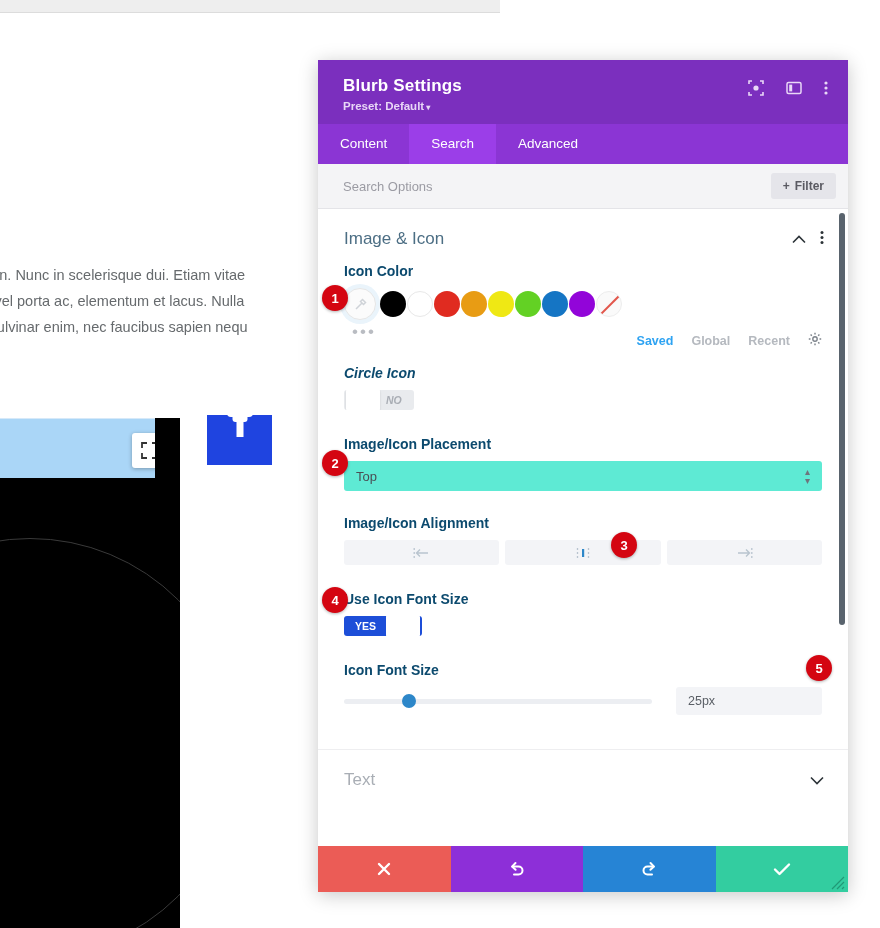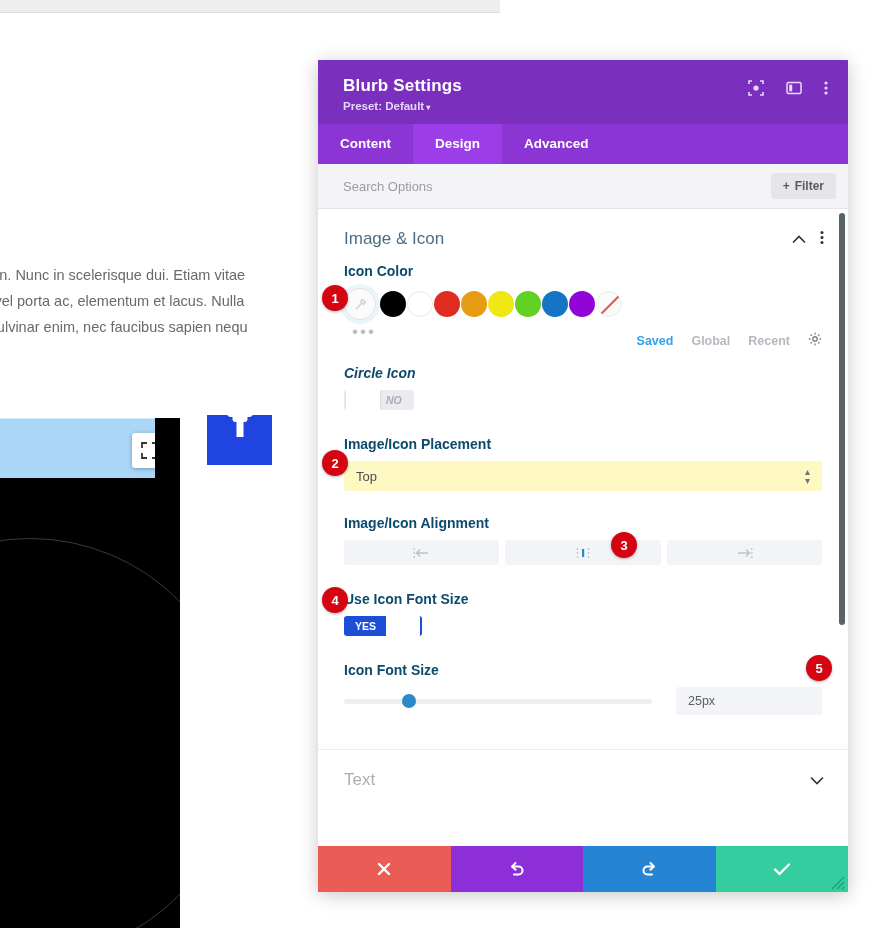--- a/index.html
+++ b/index.html
@@ -100,21 +100,21 @@
     position:absolute; right:20px; top:20px;
     display:flex; align-items:center; gap:22px;
   }
   .header-icons .hicon { color:#e9d8f7; display:flex; align-items:center; }
 
   .tabs {
     background:#8b35d4; display:flex; flex:0 0 auto;
   }
   .tab {
     padding:12px 22px 13px; color:#ffffff; font-size:13.5px;
-    font-weight:bold; cursor:pointer;
+    font-weight:normal; cursor:pointer;
   }
   .tab.active { background:#9b3ee8; }
 
   .search-row {
     background:#f4f4f6; border-bottom:1px solid #e4e4e8;
     display:flex; align-items:center; justify-content:space-between;
     padding:9px 12px 9px 25px; flex:0 0 auto;
   }
   .search-input {
     border:none; background:transparent; outline:none;
@@ -180,21 +180,21 @@
   }
   .toggle.off { background:#e9ebee; }
   .toggle.off .knob { width:34px; height:22px; margin:2px; background:#fff; border-radius:2px; box-shadow:0 1px 2px rgba(0,0,0,.15);}
   .toggle.off .lbl { color:#a9adb4; font-size:10.5px; font-weight:bold; padding:0 12px 0 4px; }
   .toggle.on { background:#1d4ed8; }
   .toggle.on .lbl { color:#ffffff; font-size:10.5px; font-weight:bold; padding:0 8px 0 11px; }
   .toggle.on .knob { width:34px; height:22px; margin:2px; background:#fff; border-radius:2px; }
 
   
   .select-box {
-    background:#fef9c3; border-radius:3px; height:30px;
+    background:#5eead4; border-radius:3px; height:30px;
     display:flex; align-items:center; justify-content:space-between;
     padding:0 12px; font-size:13px; color:#4a4e54;
   }
   .select-box .arrows { color:#6e747c; font-size:10px; line-height:9px; text-align:center;}
 
   
   .align-group { display:flex; gap:6px; }
   .align-btn {
     flex:1; background:#f3f4f7; border-radius:3px; height:25px;
     display:flex; align-items:center; justify-content:center;
@@ -320,21 +320,21 @@
             <circle cx="2" cy="3" r="1.6" fill="currentColor"></circle>
             <circle cx="2" cy="8" r="1.6" fill="currentColor"></circle>
             <circle cx="2" cy="13" r="1.6" fill="currentColor"></circle>
           </svg>
         </span>
       </div>
     </div>
 
     <div class="tabs">
       <div class="tab">Content</div>
-      <div class="tab active">Design</div>
+      <div class="tab active">Search</div>
       <div class="tab">Advanced</div>
     </div>
 
     <div class="search-row">
       <input class="search-input" type="text" placeholder="Search Options" style="">
       <div class="filter-btn">
         <span>+</span>
         <span>Filter</span>
       </div>
     </div>

